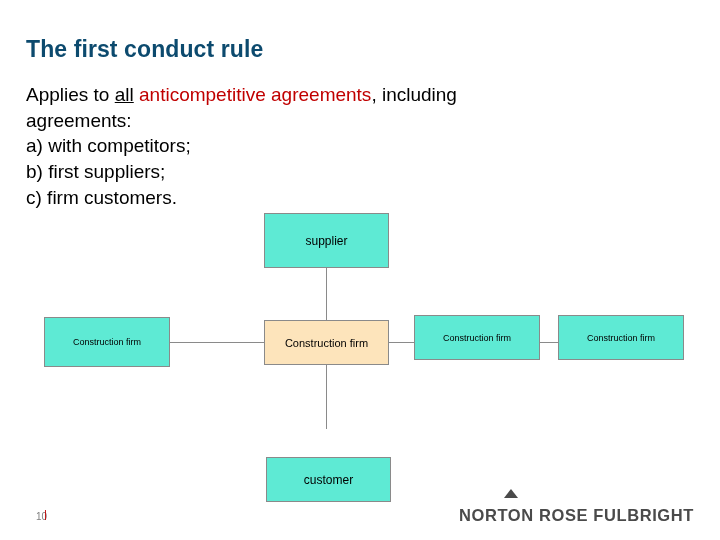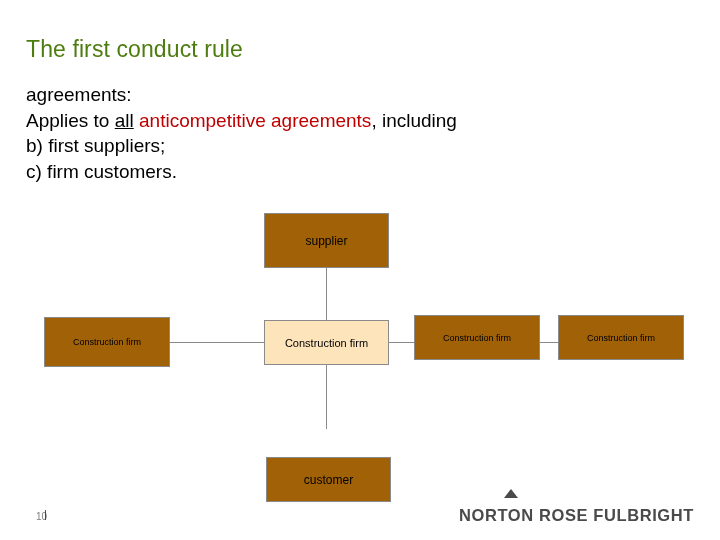--- a/index.html
+++ b/index.html
@@ -20,22 +20,22 @@
     left: 0; top: 0;
     width: 720px;
     height: 540px;
   }
 
   .title {
     position: absolute;
     left: 26px;
     top: 36px;
     font-size: 23px;
-    font-weight: normal;
-    color: #4d7c0f;
+    font-weight: bold;
+    color: #0c4a6e;
     letter-spacing: 0.1px;
     text-align: center;
   }
 
   .body-text {
     position: absolute;
     left: 26px;
     top: 82px;
     width: 620px;
     font-size: 19px;
@@ -61,21 +61,21 @@
     left: 0;
     top: 0;
     width: 720px;
     height: 540px;
   }
 
   .node {
     position: absolute;
     box-sizing: border-box;
     border: 1px solid #8a8a8a;
-    background: #a16207;
+    background: #5eead4;
     display: flex;
     align-items: center;
     justify-content: center;
     text-align: center;
     color: #000000;
     z-index: 2;
   }
 
   .node.highlight {
     background: #fde4bb;
@@ -128,22 +128,23 @@
   }
 </style>
 </head>
 <body>
 
 <div class="slide">
 
   <div class="title">The first conduct rule</div>
 
   <div class="body-text">
+    <div class="line"><span>Applies to </span><span class="underline">all</span><span class="red"> anticompetitive agreements</span><span>, including</span></div>
     <div class="line">agreements:</div>
-    <div class="line"><span>Applies to </span><span class="underline">all</span><span class="red"> anticompetitive agreements</span><span>, including</span></div>
+    <div class="line list-line">a)  with competitors;</div>
     <div class="line list-line">b)  first suppliers;</div>
     <div class="line list-line">c)  firm customers.</div>
   </div>
 
   <div class="diagram">
 
     <div class="connector" style="left:326px; top:268px; width:1px; height:52px;"></div>
 
     <div class="connector" style="left:326px; top:365px; width:1px; height:64px;"></div>
 

